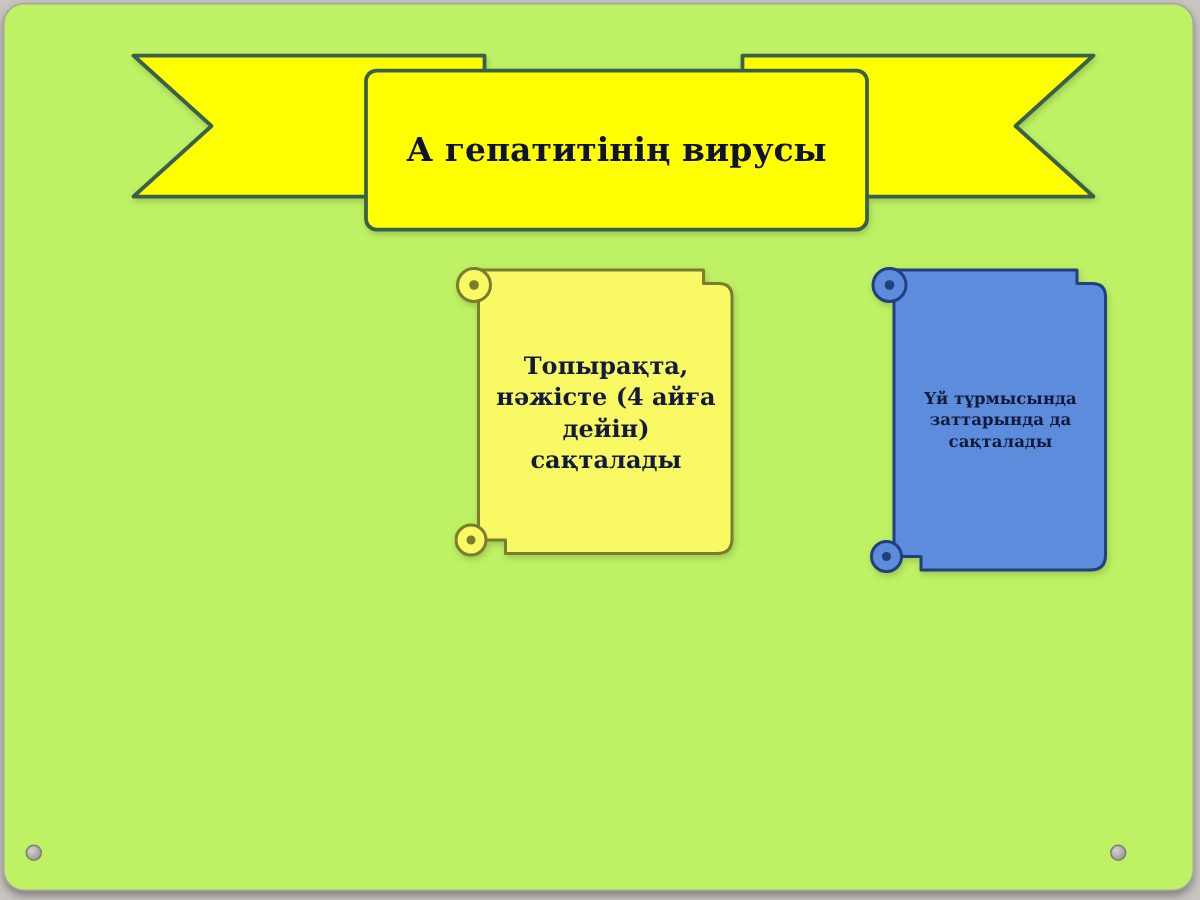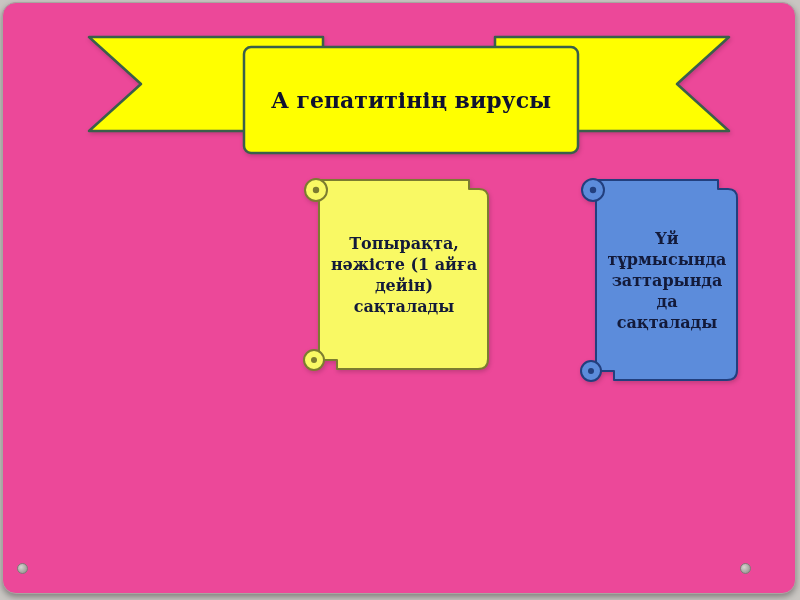--- a/index.html
+++ b/index.html
@@ -3,21 +3,21 @@
 <meta charset="utf-8">
 <style>
   html,body{margin:0;padding:0;}
   body{
     width:800px;height:600px;position:relative;overflow:hidden;
     background:#c9c6c2;
     font-family:"DejaVu Serif","Liberation Serif",serif;
   }
   .slide{
     position:absolute;left:2px;top:2px;width:792px;height:590px;
-    background:#ec4899;border:1px solid #a8a5a0;border-radius:14px;
+    background:#bef264;border:1px solid #a8a5a0;border-radius:14px;
     box-shadow:0 3px 6px rgba(0,0,0,.35);
   }
   
   .banner{position:absolute;left:78px;top:28px;width:656px;height:126px;}
   .banner svg{position:absolute;left:0;top:0;filter:drop-shadow(1px 2px 2px rgba(0,0,0,.18));}
   .ribbon{fill:var(--b-fill,#ffff00);stroke:var(--b-stroke,#3a5f4b);stroke-width:2.5;stroke-linejoin:round;}
   .banner-title{
     position:absolute;left:163px;top:16px;width:334px;height:106px;
     display:flex;align-items:center;justify-content:center;text-align:center;
     font-weight:bold;font-size:22px;color:var(--b-text,#0f1230);
@@ -29,21 +29,21 @@
   .roll{fill:var(--fill);stroke:var(--stroke);stroke-width:2;}
   .roll-dot{fill:var(--stroke);stroke:none;}
   .card-text{
     position:absolute;left:0;top:0;right:0;bottom:0;
     display:flex;align-items:center;justify-content:center;text-align:center;
     padding:12px 14px 12px 26px;box-sizing:border-box;
     font-weight:bold;color:#131a3a;line-height:1.32;
   }
   #card-0{left:76px;top:183px;width:174px;height:200px;font-size:16px;}
   #card-1{left:300px;top:174px;width:190px;height:196px;font-size:16px;}
-  #card-2{left:577px;top:174px;width:162px;height:207px;font-size:16px;}
+  #card-2{left:577px;top:174px;width:162px;height:207px;font-size:11px;}
   #card-3{left:167px;top:399px;width:193px;height:177px;font-size:16px;}
   #card-4{left:404px;top:397px;width:312px;height:179px;font-size:15.5px;}
   
   .dot{
     position:absolute;width:11px;height:11px;border-radius:50%;
     background:radial-gradient(circle at 35% 35%, #d6d4d0, #8b8985);
     border:1px solid #7e7c78;box-sizing:border-box;
   }
   .dot-left{left:17px;top:563px;}
   .dot-right{left:740px;top:563px;}
@@ -64,21 +64,21 @@
 
 
   <div class="card" id="card-1" style="--fill: #f9f964; --stroke: #7c7c30;">
     <svg width="190" height="196" viewBox="0 0 190 196">
       <path class="sheet" d="M 16,3 H 166 V 12 H 176 Q 185,12 185,21 V 182 Q 185,192 175,192 H 34 V 183 H 16 Z"></path>
       <circle class="roll" cx="13" cy="13" r="11"></circle>
         <circle class="roll-dot" cx="13" cy="13" r="3.2"></circle>
       <circle class="roll" cx="11" cy="183" r="10"></circle>
         <circle class="roll-dot" cx="11" cy="183" r="3"></circle>
     </svg>
-    <div class="card-text">Топырақта, нәжісте (1 айға дейін) сақталады</div>
+    <div class="card-text">Топырақта, нәжісте (4 айға дейін) сақталады</div>
   </div>
 
   <div class="card" id="card-2" style="--fill: #5c8cdb; --stroke: #223f7e;">
     <svg width="162" height="207" viewBox="0 0 162 207">
       <path class="sheet" d="M 16,3 H 138 V 12 H 148 Q 157,12 157,21 V 193 Q 157,203 147,203 H 34 V 194 H 16 Z"></path>
       <circle class="roll" cx="13" cy="13" r="11"></circle>
         <circle class="roll-dot" cx="13" cy="13" r="3.2"></circle>
       <circle class="roll" cx="11" cy="194" r="10"></circle>
         <circle class="roll-dot" cx="11" cy="194" r="3"></circle>
     </svg>

